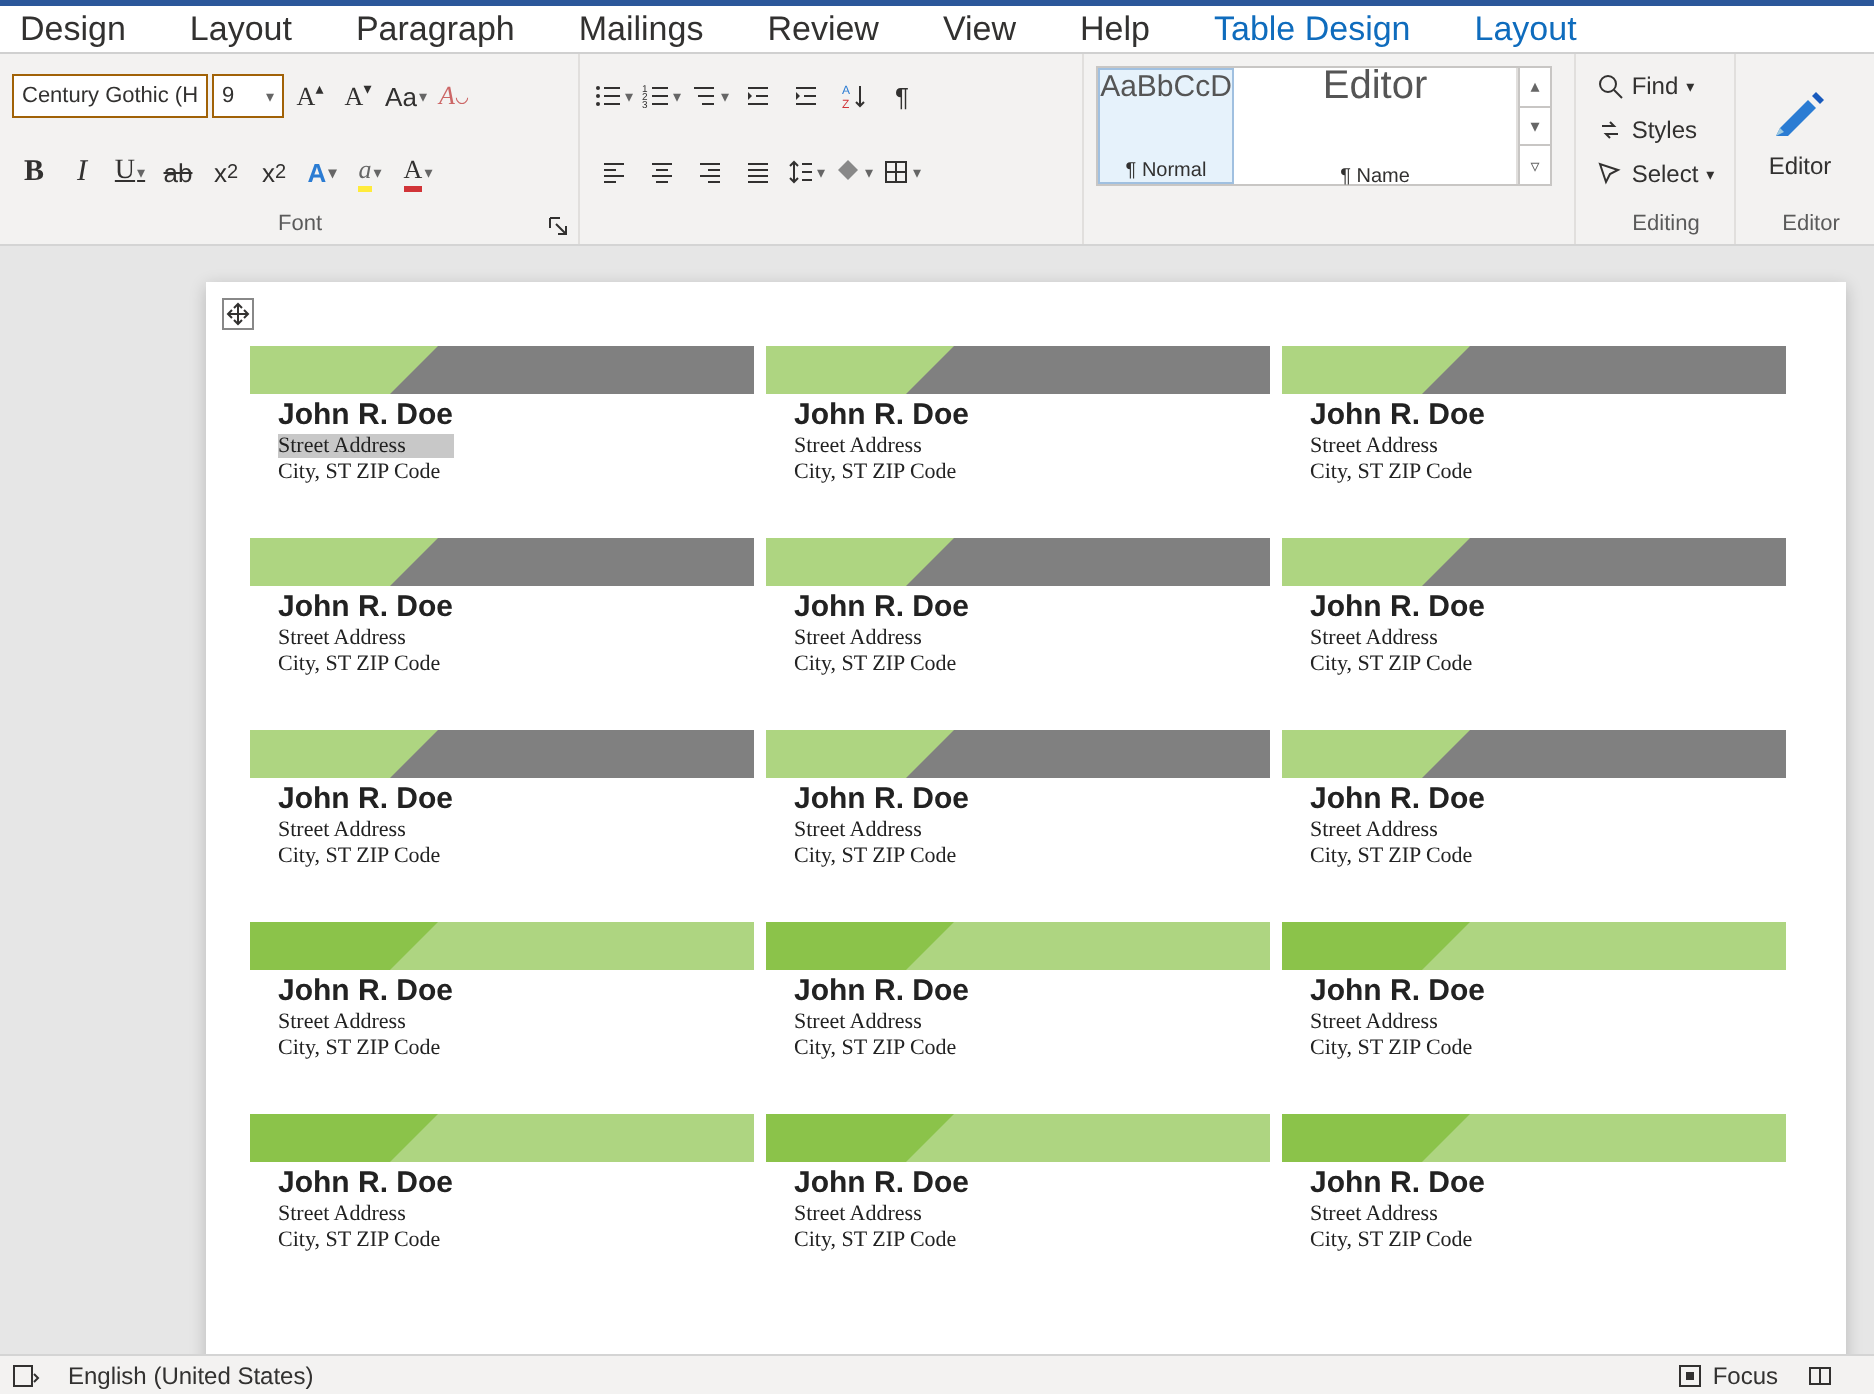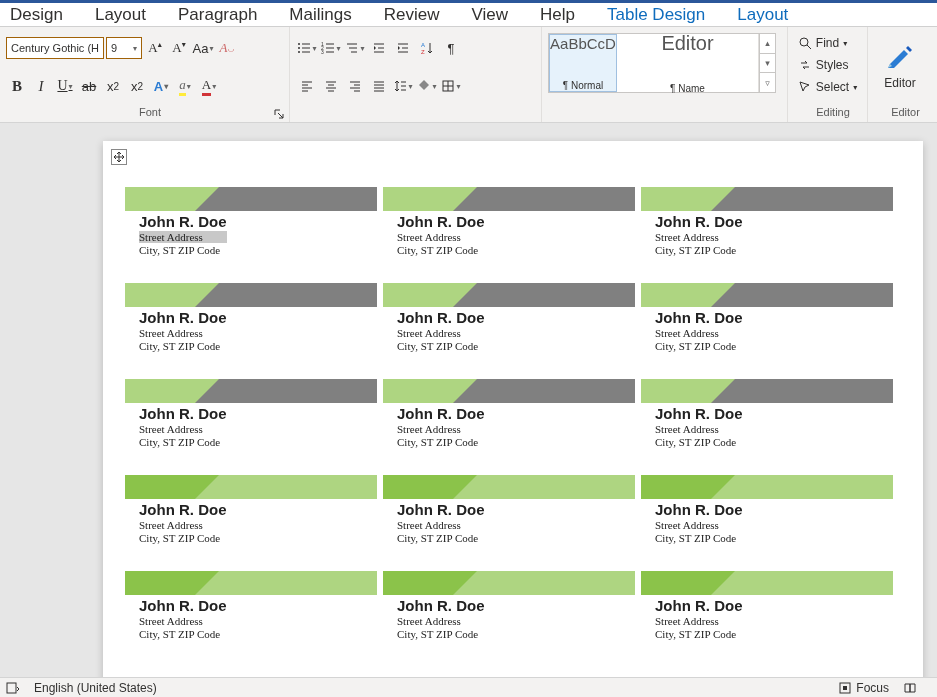--- a/index.html
+++ b/index.html
@@ -44,21 +44,21 @@
   .editing-list { display:flex; flex-direction:column; padding:6px 4px; gap:2px;}
   .editing-item { display:flex; align-items:center; gap:4px; height:20px; font-size:12px; color:#323130; cursor:pointer; padding:0 2px;}
   .editing-item svg { width:14px; height:14px; }
   .editor-btn { display:flex; flex-direction:column; align-items:center; justify-content:center; height:76px; cursor:pointer; color:#185abd;}
   .editor-btn svg{ width:32px; height:32px;}
   .editor-btn span{ color:#323130; font-size:12px; margin-top:4px;}
   .doc-area { position:absolute; top:123px; left:0; right:0; bottom:20px; background:#e6e6e6; overflow:hidden;}
   .page { position:absolute; left:103px; top:18px; width:820px; height:700px; background:#fff; box-shadow:0 2px 8px rgba(0,0,0,0.2);}
   .anchor { position:absolute; left:8px; top:8px; width:16px; height:16px; border:1px solid #888; display:flex; align-items:center; justify-content:center; cursor:move;}
   .anchor svg{width:12px;height:12px;}
-  .cards { position:absolute; left:22px; top:46px; right:10px; display:grid; grid-template-columns: repeat(3,252px); gap:6px 6px;}
+  .cards { position:absolute; left:22px; top:32px; right:10px; display:grid; grid-template-columns: repeat(3,252px); gap:6px 6px;}
   .card { height:90px; position:relative; background:#fff; overflow:hidden;}
   .band { position:absolute; left:0; top:0; right:0; height:24px; background:#aed581;}
   .diag { position:absolute; top:0; right:0; height:24px; width:158px; background:#808080;}
   .diag::before { content:""; position:absolute; left:-24px; top:0; border-top:24px solid transparent; border-right:24px solid #808080;}
   .diag-green::before{ border-right-color:#aed581;}
   .card.green .diag { background:#aed581;}
   .card.green .band { background:#8bc34a; width:96px;}
   .ctxt { position:absolute; left:14px; top:26px; font-family:"Century Gothic","Segoe UI",sans-serif;}
   .cname { font-weight:bold; font-size:15px; color:#222;}
   .caddr { font-size:11px; color:#222; margin-top:1px;font-family:Liberation Serif, serif;}

